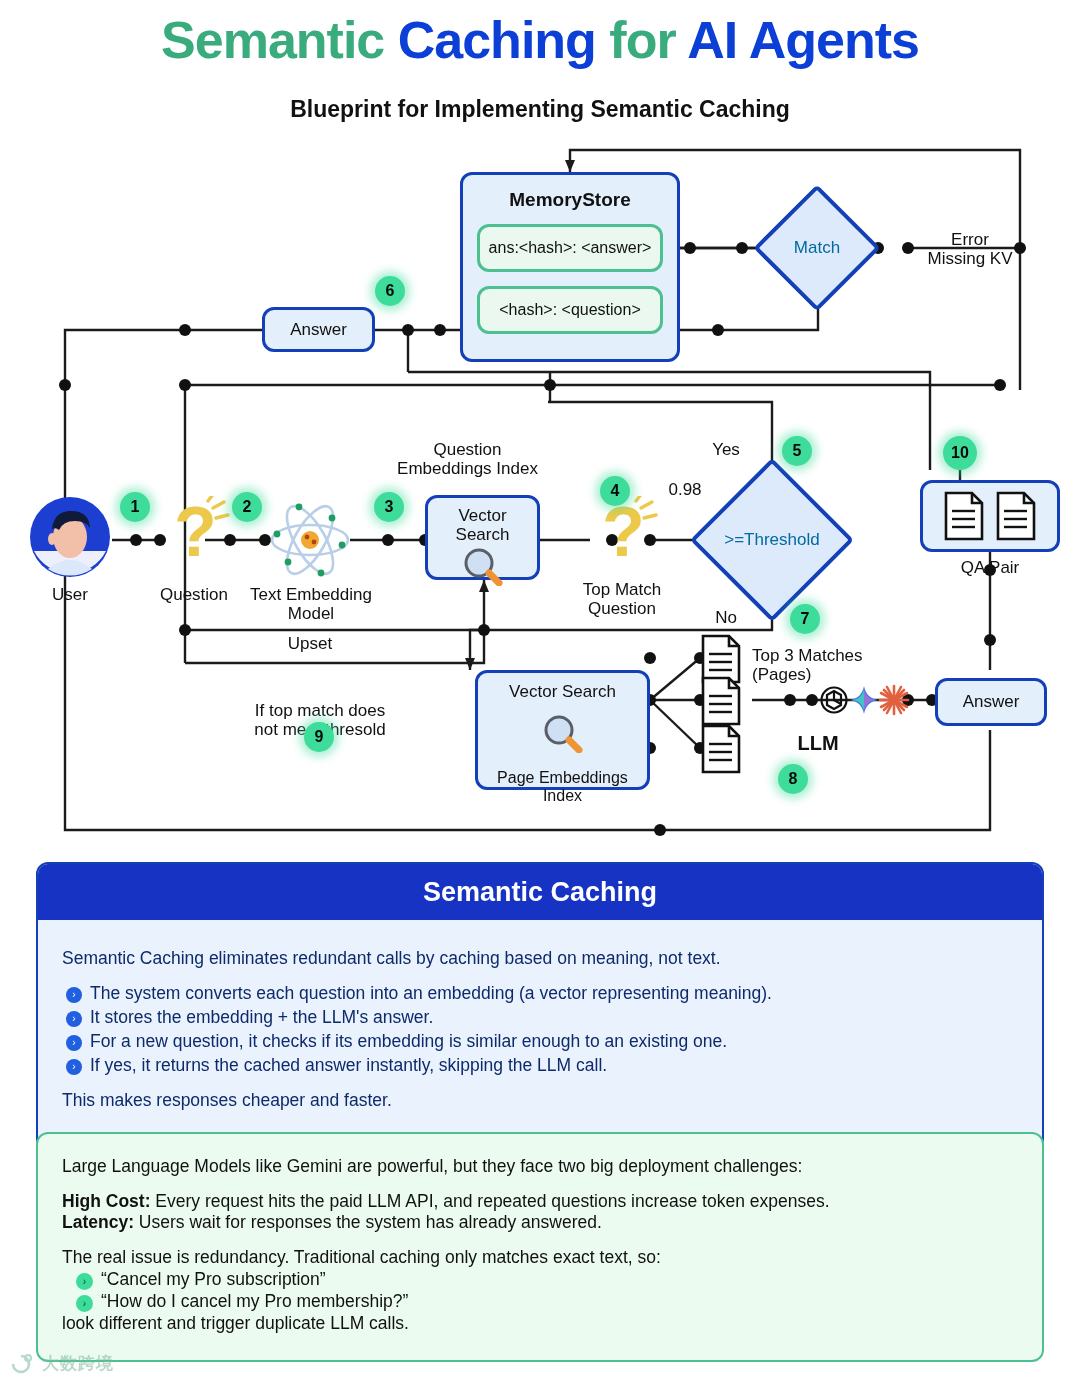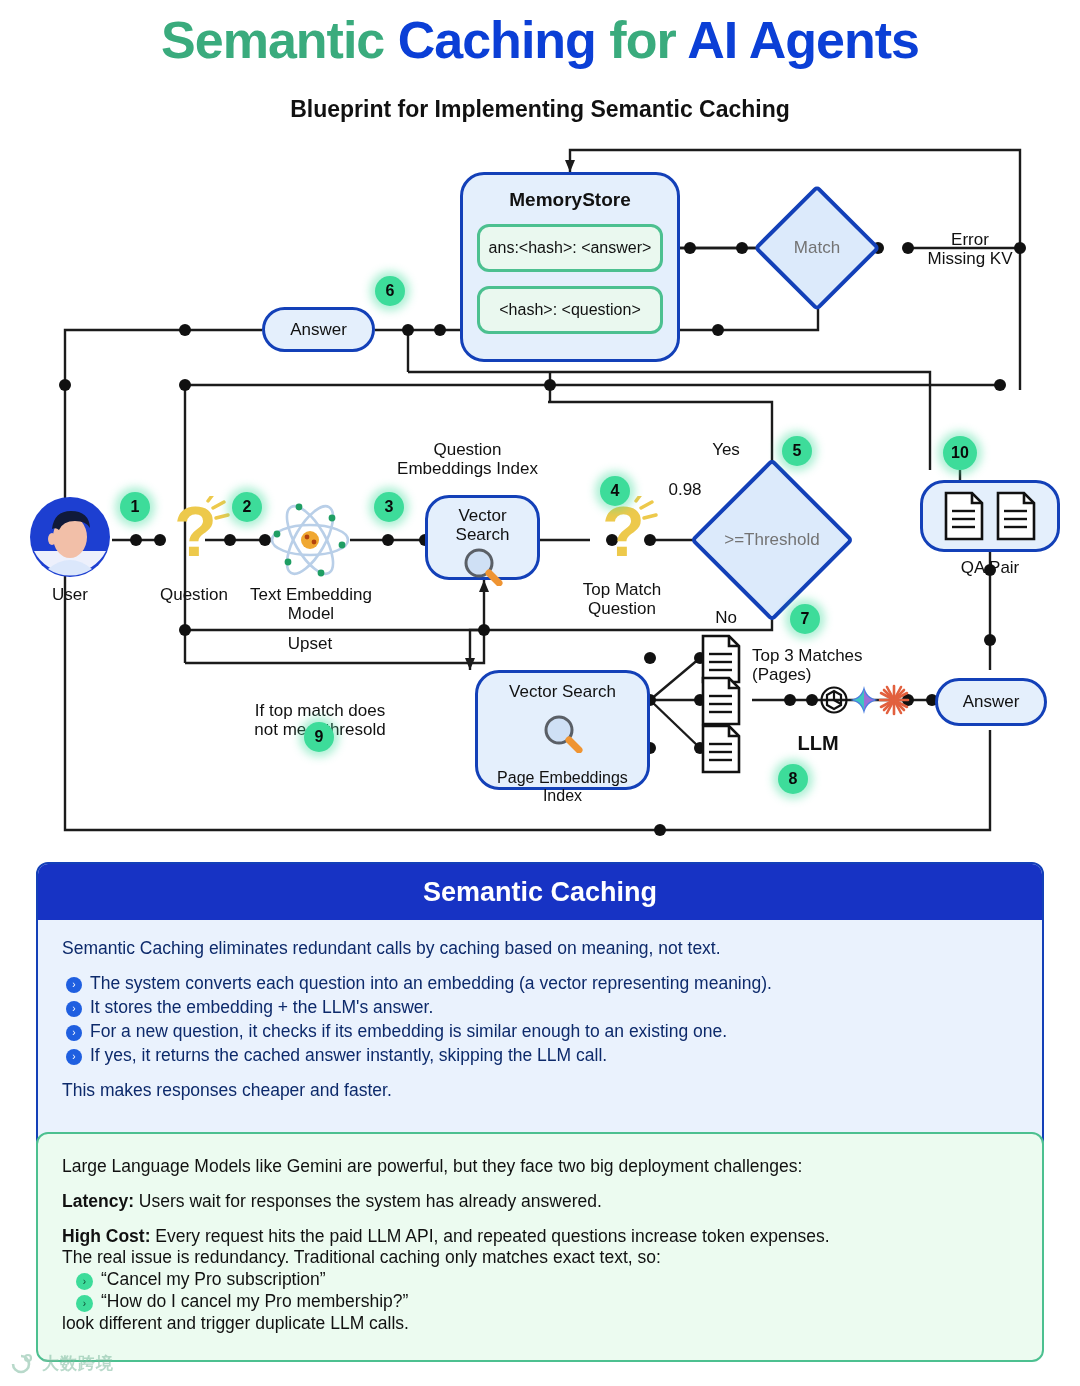--- a/index.html
+++ b/index.html
@@ -21,38 +21,38 @@
     font-size:23px;font-weight:bold;color:#111;
   }
 
   
   #diagram{position:absolute;left:0;top:140px;width:1080px;height:715px;}
   #wires{position:absolute;left:0;top:0;width:1080px;height:715px;}
 
   .node{position:absolute;box-sizing:border-box;}
 
   .rbox{
-    background:#e4effc;border:3px solid #1340b8;border-radius:24px;
+    background:#e4effc;border:3px solid #1340b8;border-radius:12px;
     display:flex;flex-direction:column;align-items:center;justify-content:center;
     text-align:center;color:#111;font-size:17px;line-height:1.12;
   }
   .inner-pill{
     background:#eaf8ef;border:3px solid #4cc090;border-radius:12px;
     display:flex;align-items:center;justify-content:center;
     font-size:16px;color:#111;box-sizing:border-box;
   }
   .ms-title{font-size:19px;font-weight:bold;}
 
   .diamond{
     background:#dceafb;border:4px solid #1340b8;
     transform:rotate(45deg);border-radius:5px;
   }
   .diamond-label{
     position:absolute;display:flex;align-items:center;justify-content:center;
-    font-size:17px;color:#737373;white-space:nowrap;pointer-events:none;
+    font-size:17px;color:#0369a1;white-space:nowrap;pointer-events:none;
   }
 
   .cap{position:absolute;text-align:center;font-size:17px;line-height:1.14;color:#111;}
   .cap.bold{font-weight:bold;}
 
   
   .badge{
     position:absolute;width:30px;height:30px;border-radius:50%;
     background:#3ddc9a;color:#0a0a0a;font-size:16px;font-weight:bold;
     display:flex;align-items:center;justify-content:center;
@@ -67,21 +67,21 @@
   
   .panel{position:absolute;box-sizing:border-box;}
   #blue-panel{
     left:36px;top:862px;width:1008px;height:289px;
     border:2px solid #1340b8;border-radius:12px;background:#eaf2fd;overflow:hidden;
   }
   #blue-head{
     height:56px;background:#1733c4;color:#fff;display:flex;align-items:center;
     justify-content:center;font-size:27px;font-weight:bold;
   }
-  #blue-body{padding:14px 24px 0 24px;color:#0d2a6b;font-size:17.5px;}
+  #blue-body{padding:24px 24px 0 24px;color:#0d2a6b;font-size:17.5px;}
   #blue-body .lead{margin:4px 0 14px 0;}
   #blue-body ul{list-style:none;margin:0 0 0 4px;padding:0;}
   #blue-body li{display:flex;align-items:flex-start;gap:8px;margin-bottom:3px;}
   .chev-blue{
     flex:0 0 auto;width:16px;height:16px;border-radius:50%;background:#1f5fe0;
     color:#fff;font-size:10px;line-height:16px;text-align:center;margin-top:4px;
   }
   #blue-body .tail{margin-top:14px;}
 
   #green-panel{
@@ -444,25 +444,25 @@
           <span class="chev-blue">›</span>
           <span>If yes, it returns the cached answer instantly, skipping the LLM call.</span>
         </li>
     </ul>
     <div class="tail">This makes responses cheaper and faster.</div>
   </div>
 </div>
 
 <div class="panel" id="green-panel">
   <div class="p">Large Language Models like Gemini are powerful, but they face two big deployment challenges:</div>
+  <div class="kv">
+    <b>High Cost:</b><span> Every request hits the paid LLM API, and repeated questions increase token expenses.</span>
+  </div>
   <div class="kv" style="margin-bottom:14px;">
     <b>Latency:</b><span> Users wait for responses the system has already answered.</span>
-  </div>
-  <div class="kv">
-    <b>High Cost:</b><span> Every request hits the paid LLM API, and repeated questions increase token expenses.</span>
   </div>
   <div class="kv">The real issue is redundancy. Traditional caching only matches exact text, so:</div>
   <ul>
     <li>
         <span class="chev-green">›</span>
         <span>“Cancel my Pro subscription”</span>
       </li>
     <li>
         <span class="chev-green">›</span>
         <span>“How do I cancel my Pro membership?”</span>

